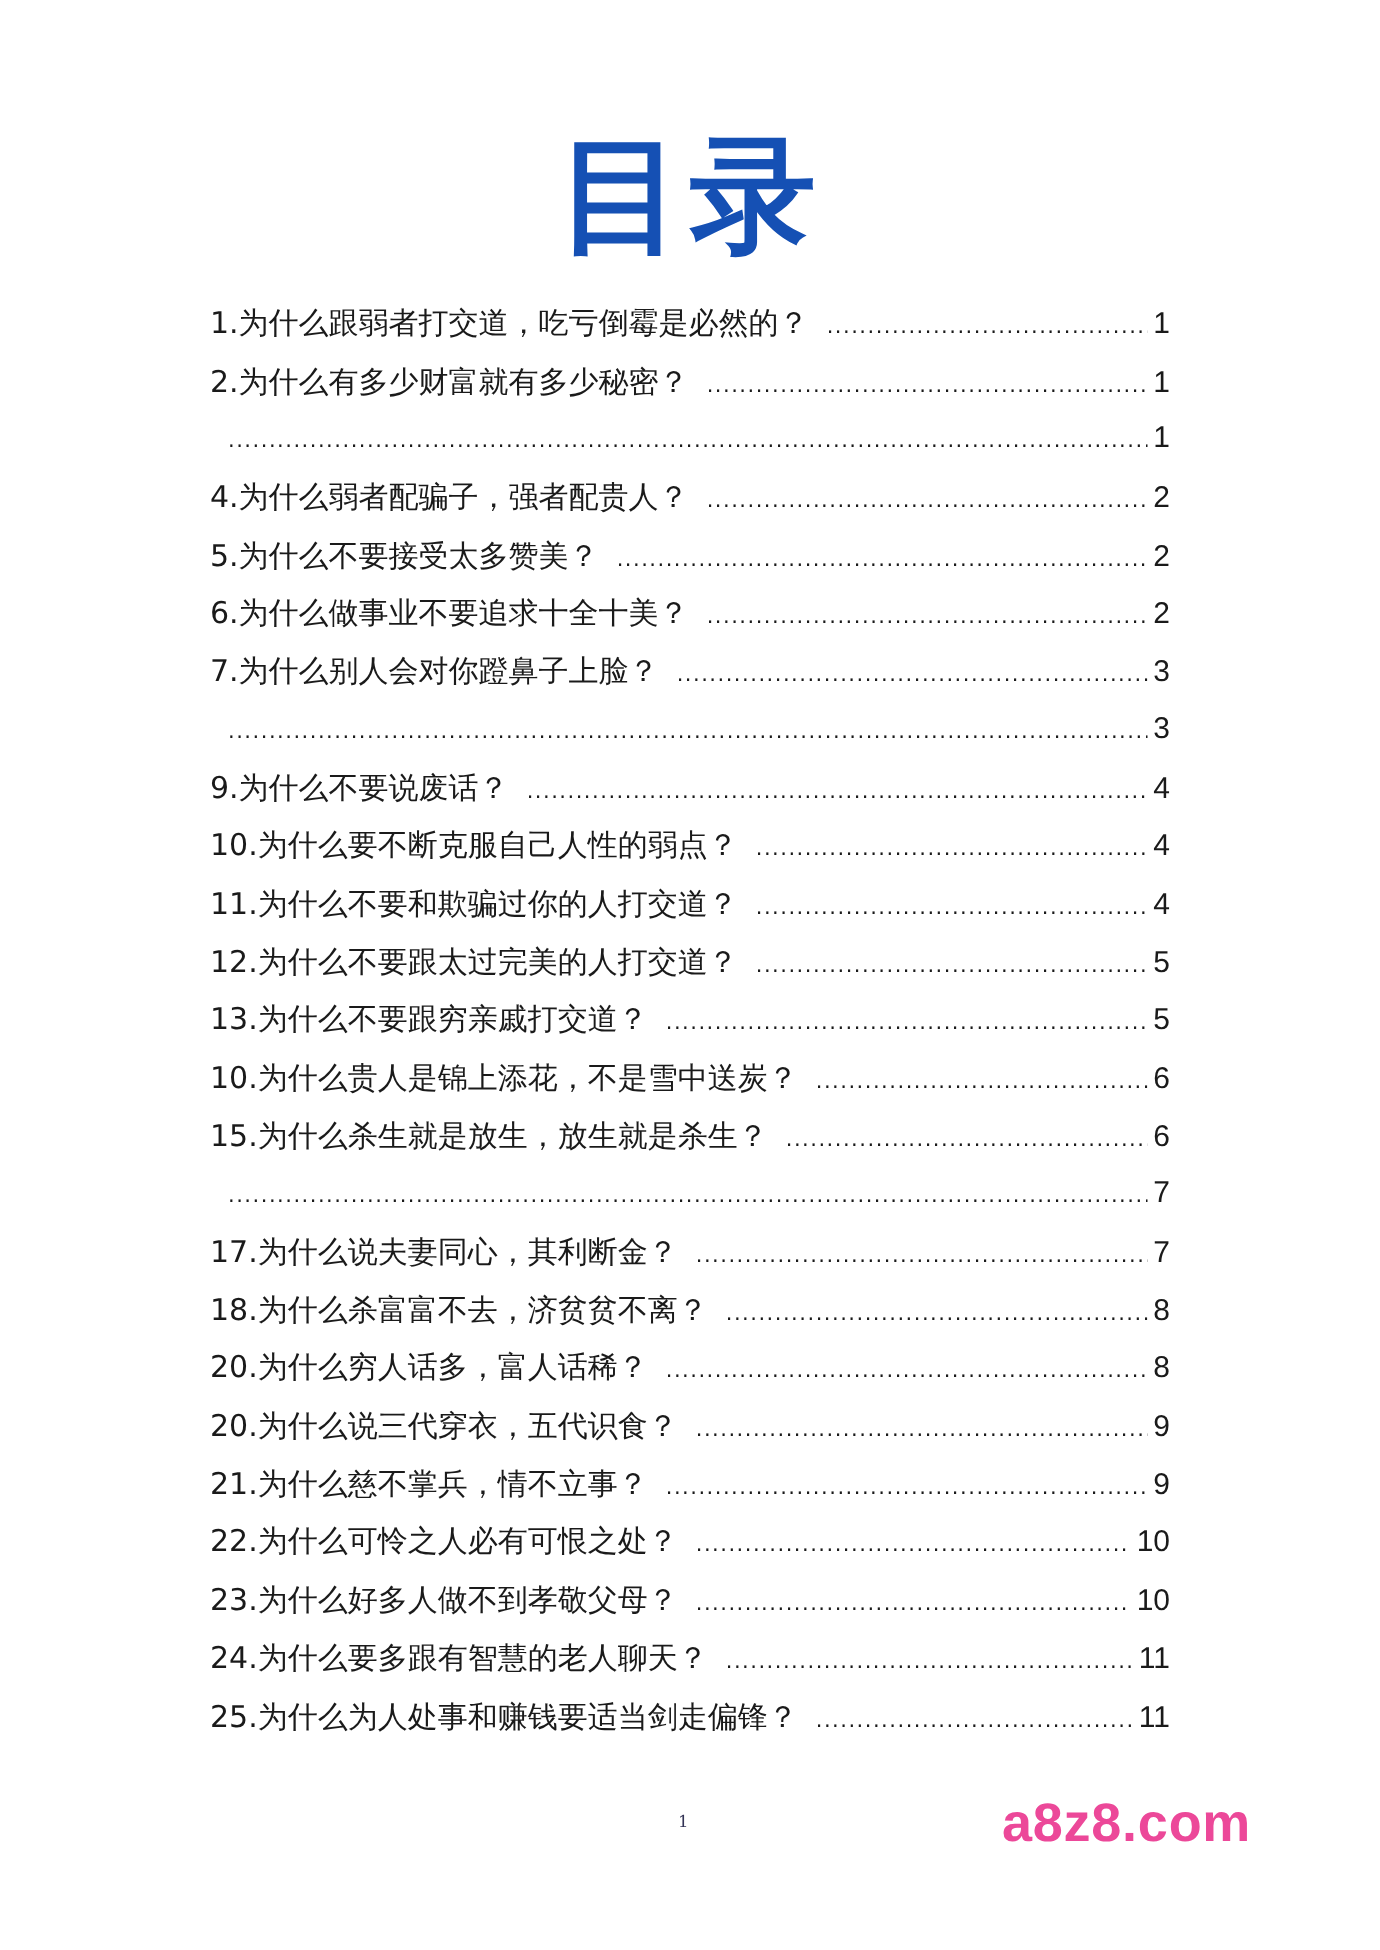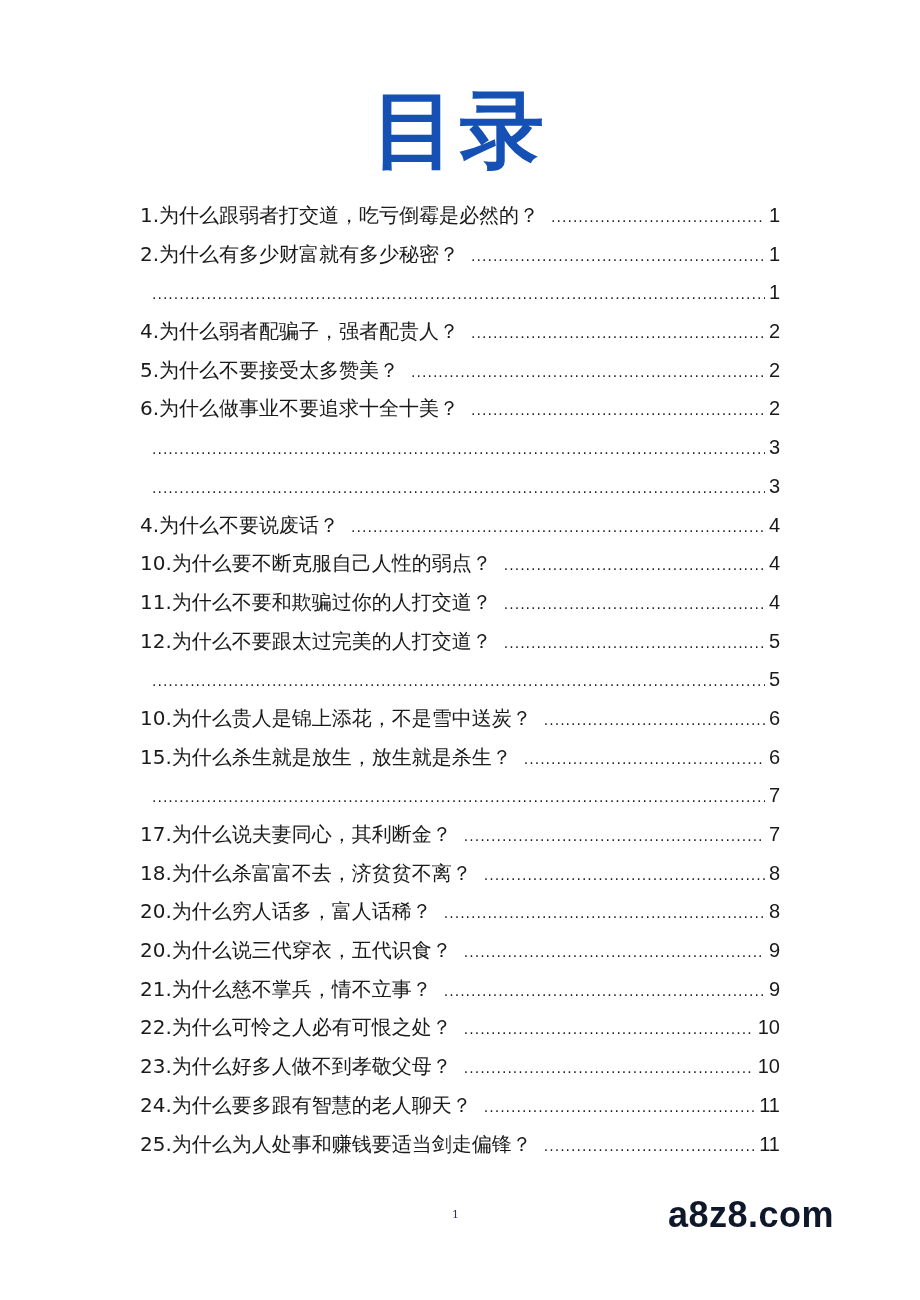--- a/index.html
+++ b/index.html
@@ -80,21 +80,21 @@
       color: #333355;
       font-family: "DejaVu Serif", serif;
     }
     .watermark {
       position: absolute;
       left: 668px;
       top: 1194px;
       font-family: "Liberation Sans", sans-serif;
       font-size: 36px;
       font-weight: bold;
-      color: #0f172a;
+      color: #ec4899;
       letter-spacing: 0.5px;
     }
   </style>
 </head>
 <body>
 
 <div class="page">
   <div class="title">目录</div>
 
   <ul class="toc">
@@ -121,48 +121,50 @@
         <span class="toc-text">5.为什么不要接受太多赞美？</span>
         <span class="toc-leader"></span>
         <span class="toc-page">2</span>
       </li>
     <li class="toc-row">
         <span class="toc-text">6.为什么做事业不要追求十全十美？</span>
         <span class="toc-leader"></span>
         <span class="toc-page">2</span>
       </li>
     <li class="toc-row">
+        <span class="toc-text">7.为什么别人会对你蹬鼻子上脸？</span>
         <span class="toc-leader"></span>
         <span class="toc-page">3</span>
       </li>
     <li class="toc-row">
         <span class="toc-leader"></span>
         <span class="toc-page">3</span>
       </li>
     <li class="toc-row">
-        <span class="toc-text">4.为什么不要说废话？</span>
+        <span class="toc-text">9.为什么不要说废话？</span>
         <span class="toc-leader"></span>
         <span class="toc-page">4</span>
       </li>
     <li class="toc-row">
         <span class="toc-text">10.为什么要不断克服自己人性的弱点？</span>
         <span class="toc-leader"></span>
         <span class="toc-page">4</span>
       </li>
     <li class="toc-row">
         <span class="toc-text">11.为什么不要和欺骗过你的人打交道？</span>
         <span class="toc-leader"></span>
         <span class="toc-page">4</span>
       </li>
     <li class="toc-row">
         <span class="toc-text">12.为什么不要跟太过完美的人打交道？</span>
         <span class="toc-leader"></span>
         <span class="toc-page">5</span>
       </li>
     <li class="toc-row">
+        <span class="toc-text">13.为什么不要跟穷亲戚打交道？</span>
         <span class="toc-leader"></span>
         <span class="toc-page">5</span>
       </li>
     <li class="toc-row">
         <span class="toc-text">10.为什么贵人是锦上添花，不是雪中送炭？</span>
         <span class="toc-leader"></span>
         <span class="toc-page">6</span>
       </li>
     <li class="toc-row">
         <span class="toc-text">15.为什么杀生就是放生，放生就是杀生？</span>

